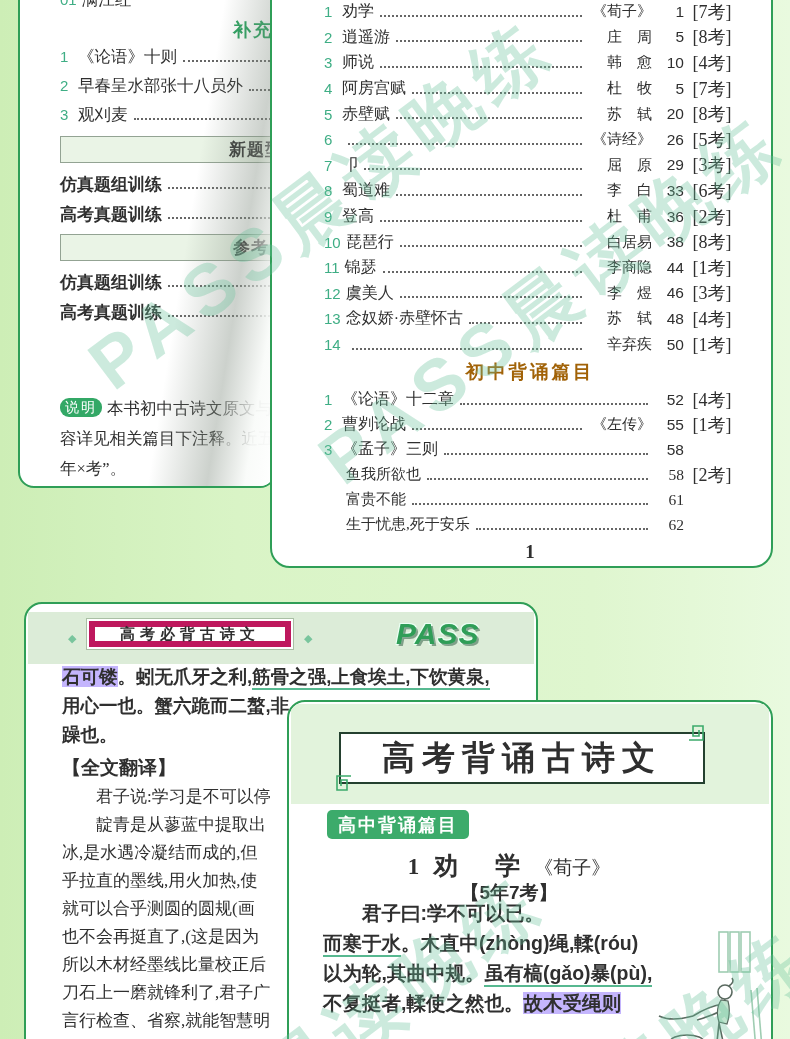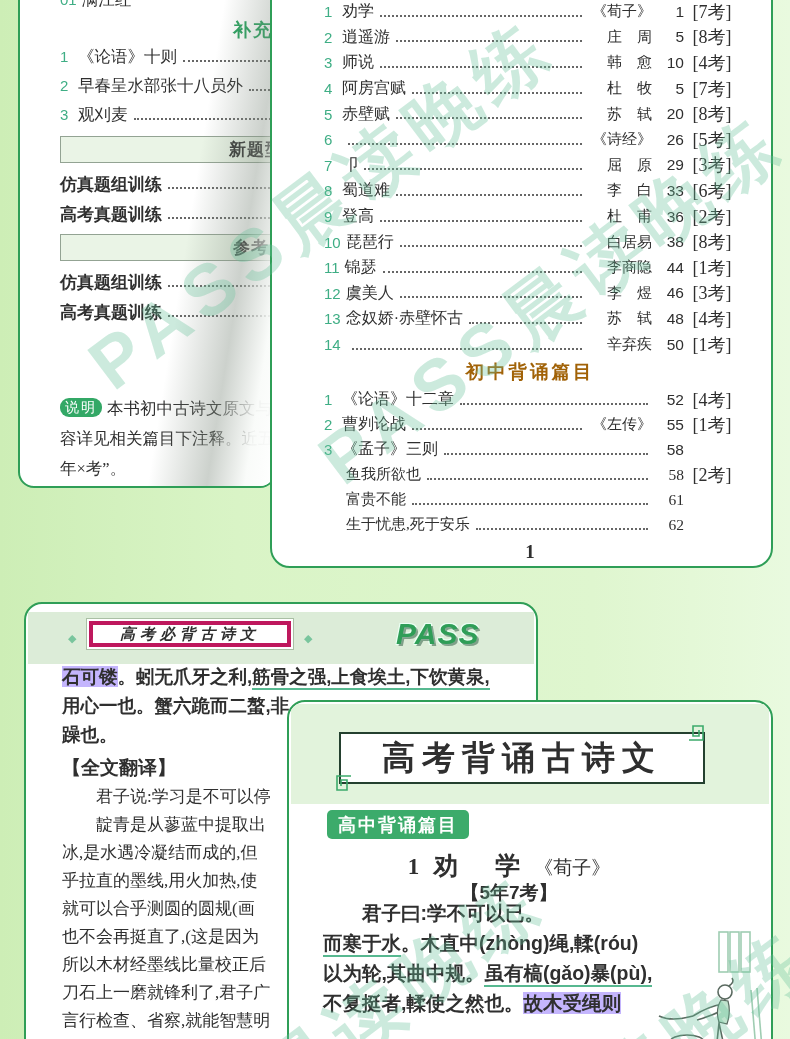--- a/index.html
+++ b/index.html
@@ -46,22 +46,22 @@
   .b-author{font-family:"Liberation Serif",serif;font-size:15px;white-space:nowrap;text-align:right;}
   .b-page{min-width:26px;text-align:right;margin-left:6px;font-size:15.5px;}
   .b-exam{min-width:48px;text-align:center;margin-left:4px;font-family:"Liberation Serif",serif;font-size:18px;white-space:nowrap;}
   #b-junior-header{height:30px;line-height:30px;text-align:center;color:#a16207;font-size:18.5px;font-weight:700;letter-spacing:3px;}
   #b-pagenum{text-align:center;font-family:"Liberation Serif",serif;font-weight:700;font-size:19px;margin-top:4px;}
 
   
   .c-band{position:absolute;left:2px;right:2px;top:8px;height:52px;background:#dcecd8;}
   .c-hbox{position:absolute;left:58px;top:6px;width:208px;height:32px;background:#fff;
       border:1px solid #a9bfa4;box-sizing:border-box;padding:2px;}
-  .c-hbox-in{border:4px solid #be185d;height:100%;box-sizing:border-box;display:flex;align-items:center;justify-content:center;
-      font-size:15px;font-weight:700;letter-spacing:5px;font-style:italic;}
+  .c-hbox-in{border:6px solid #be185d;height:100%;box-sizing:border-box;display:flex;align-items:center;justify-content:center;
+      font-size:15px;font-weight:700;letter-spacing:5px;}
   .c-diamond{position:absolute;top:20px;color:#79c59d;font-size:11px;}
   #c-logo{position:absolute;left:368px;top:5px;font-size:30px;font-weight:700;font-style:italic;color:#2f9e57;
       letter-spacing:1px;text-shadow:2px 2px 0 rgba(34,84,56,.5),-1px -1px 0 #eafff3,1px -1px 0 #eafff3,-1px 1px 0 #eafff3;}
   #c-body{position:absolute;left:36px;top:58px;width:474px;}
   .c-line{white-space:nowrap;font-size:18.5px;font-weight:600;line-height:29px;}
   #c-trans-h{font-size:19px;font-weight:700;margin-top:4px;line-height:30px;}
   .c-trans{white-space:nowrap;font-family:"Liberation Serif",serif;font-size:17px;line-height:28px;}
   .u{border-bottom:2px solid #57b890;padding-bottom:1px;}
   .hl{background:#c4b5fd;}
 

